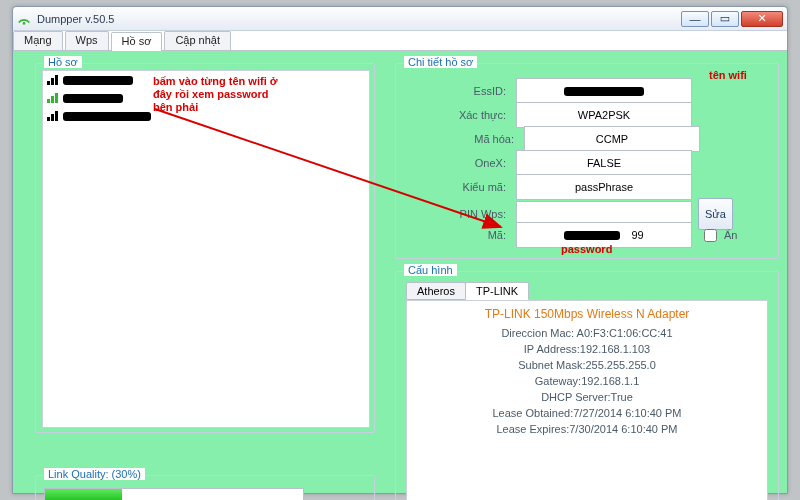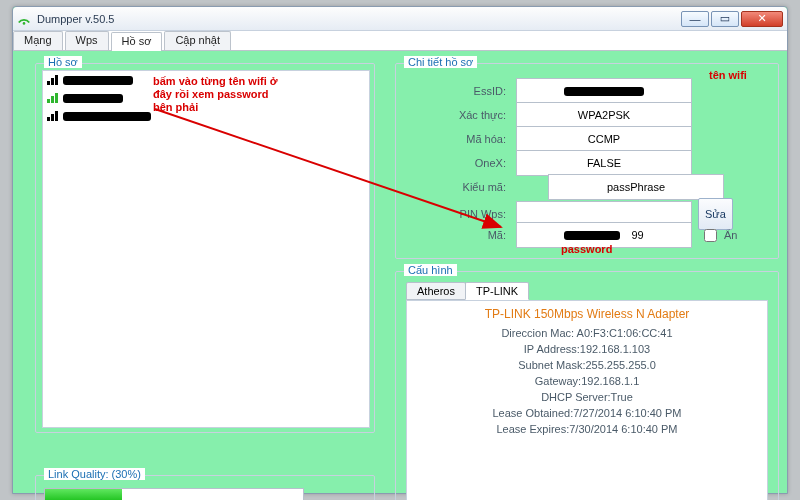--- a/index.html
+++ b/index.html
@@ -123,31 +123,31 @@
         <div class="fld" style="width:176px">
           <span class="redact" style="width:80px;margin:auto"></span>
         </div>
       </div>
 
       <div class="row" style="top:38px; left:40px;">
         <span class="lbl">Xác thực:</span>
         <div class="fld" style="width:176px;justify-content:center">WPA2PSK</div>
       </div>
 
-      <div class="row" style="top:62px; left:40px;">
+      <div class="row" style="top:62px; left:48px;">
         <span class="lbl">Mã hóa:</span>
         <div class="fld" style="width:176px;justify-content:center">CCMP</div>
       </div>
 
       <div class="row" style="top:86px; left:40px;">
         <span class="lbl">OneX:</span>
         <div class="fld" style="width:176px;justify-content:center">FALSE</div>
       </div>
 
-      <div class="row" style="top:110px; left:40px;gap:32px;">
+      <div class="row" style="top:110px; left:40px;">
         <span class="lbl">Kiểu mã:</span>
         <div class="fld" style="width:176px;justify-content:center">passPhrase</div>
       </div>
 
       <div class="row" style="top:134px; left:40px;">
         <span class="lbl">PIN Wps:</span>
         <div class="fld" style="width:176px"></div>
         <span style="width:6px"></span>
         <span class="btn">Sửa</span>
       </div>

